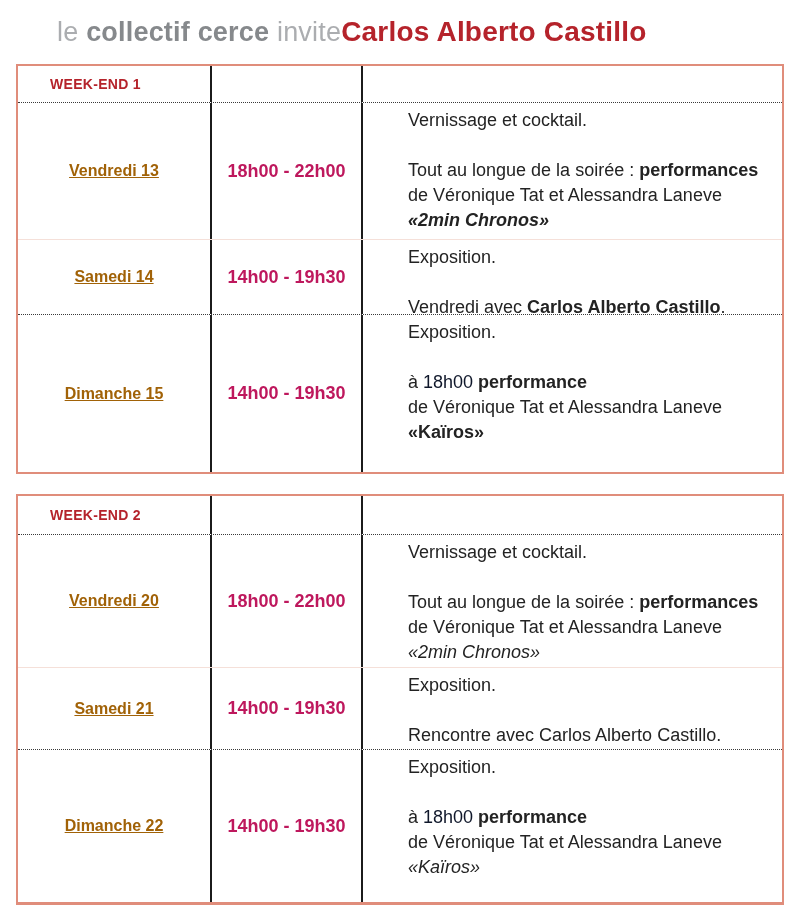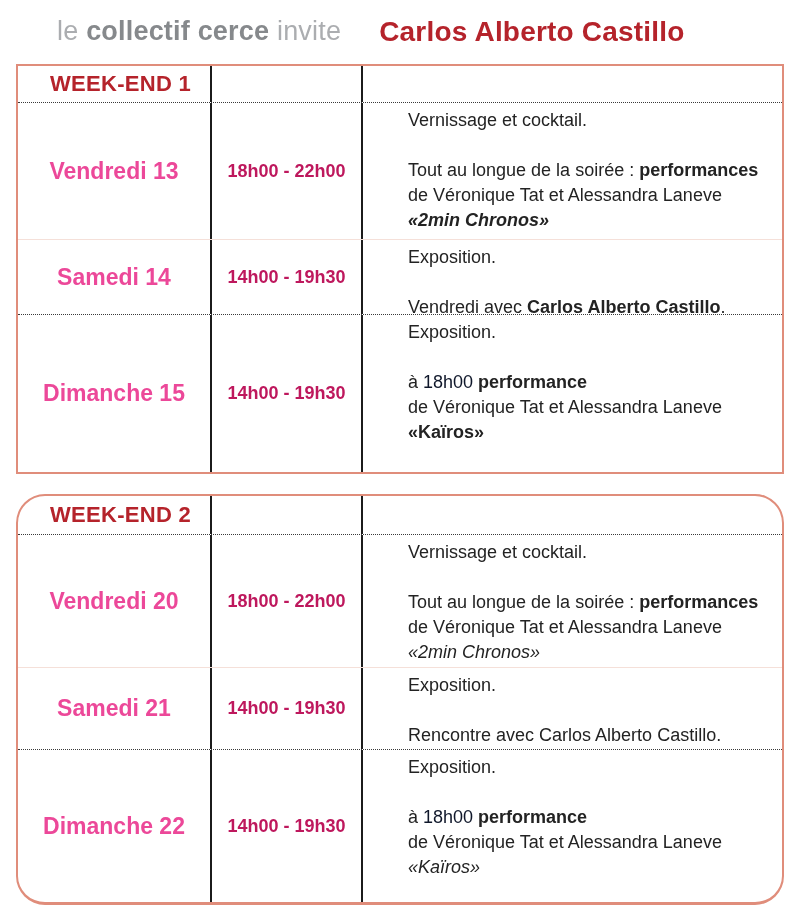--- a/index.html
+++ b/index.html
@@ -7,38 +7,37 @@
     width: 800px;
     background: #ffffff;
     font-family: "Liberation Sans", "DejaVu Sans", sans-serif;
     color: #232323;
   }
   .page { width: 800px; height: 916px; background: #fff; }
 
   
   .page-header {
     display: flex;
-    align-items: flex-start;
-    gap: 38px;
+    align-items: center;
     padding: 16px 0 0 57px;
     margin-bottom: 16px;
     white-space: nowrap;
   }
   .invite-line { font-size: 27px; color: #abadb0; letter-spacing: 0.2px; }
   .invite-line .strong { color: #86898c; font-weight: 700; }
   .artist-name { font-size: 28px; font-weight: 700; color: #b5232b; letter-spacing: 0.2px; }
 
   
   .weekend-table {
     width: 768px;
     margin: 0 16px;
     border: 2px solid #e08d7b;
     background: #fff;
   }
-  .weekend-table.t2 { border-bottom-width: 3px; margin-top: 20px; border-radius: 29px; }
+  .weekend-table.t2 { border-bottom-width: 3px; margin-top: 20px; }
 
   .row {
     display: grid;
     grid-template-columns: 194px 151px 1fr;
     width: 100%;
   }
   .cell { overflow: hidden; }
   .cell-day, .cell-time { border-right: 2px solid #1b1b1b; }
 
   .row-head   { border-bottom: 1px dotted #3a3a3a; }
@@ -53,27 +52,27 @@
   .t2 .row-head { height: 39px; }
   .t2 .row-vend { height: 133px; }
   .t2 .row-sam  { height: 82px; }
   .t2 .row-dim  { height: 152px; }
 
   .weekend-title-cell {
     display: flex; align-items: center; justify-content: flex-start;
     padding-left: 32px;
   }
   .weekend-title {
-    font-size: 22px; font-weight: 700; color: #b5232b; letter-spacing: 0.3px;
+    font-size: 14px; font-weight: 700; color: #b5232b; letter-spacing: 0.3px;
   }
 
   .day-cell, .time-cell {
     display: flex; align-items: center; justify-content: center;
   }
-  .day-label  { font-size: 23px; font-weight: 700; color: #ec4899; }
+  .day-label  { font-size: 16px; font-weight: 700; color: #a16207; text-decoration: underline; }
   .time-label { font-size: 18px; font-weight: 700; color: #be185d; }
 
   .desc-cell {
     padding: 5px 8px 0 9px;
     font-size: 18px;
     line-height: 25px;
     color: #232323;
     margin-left: 36px;
   }
   .rich-line { min-height: 25px; }

